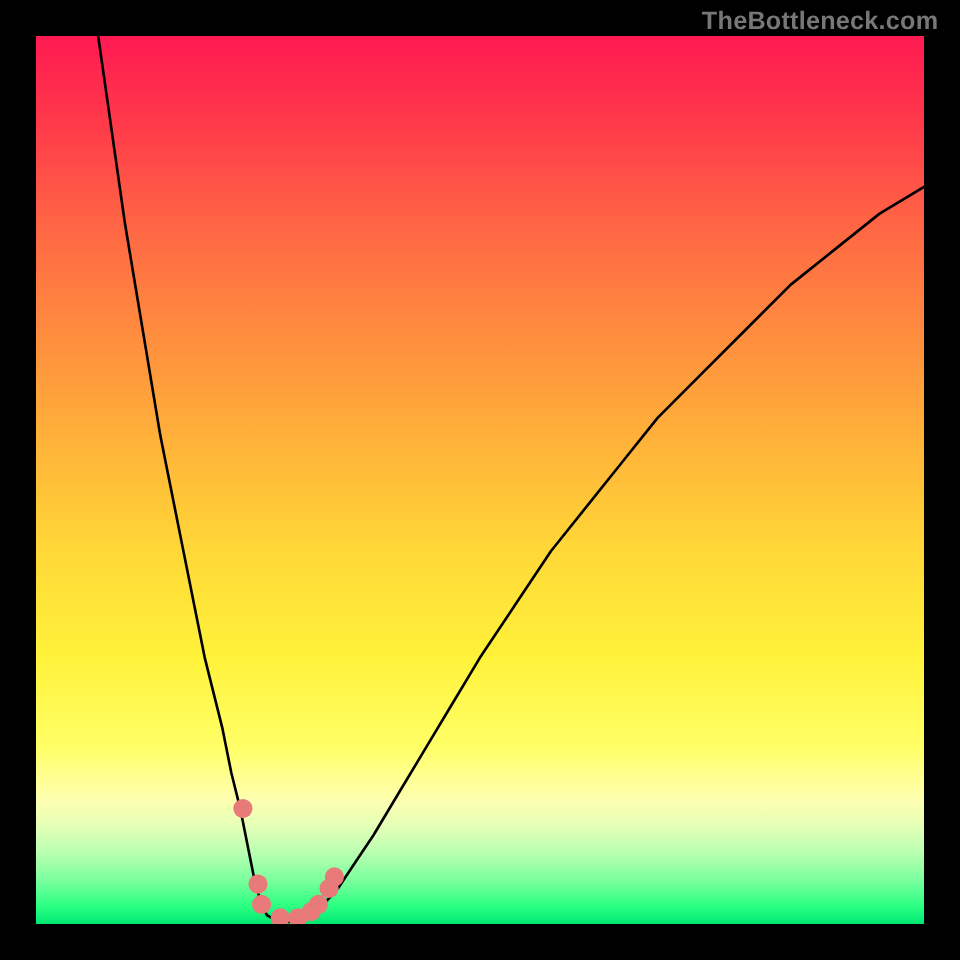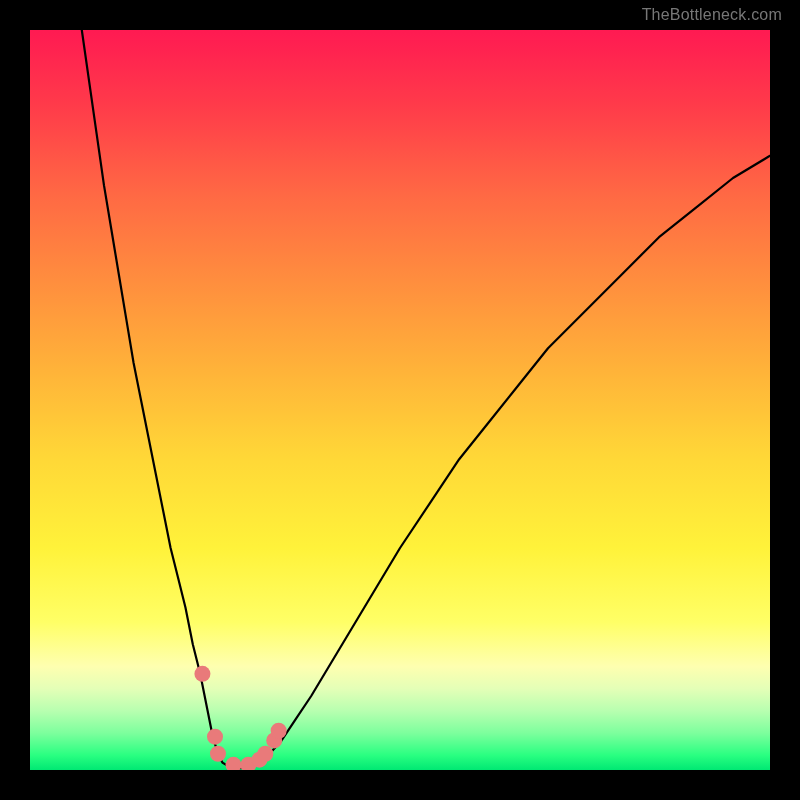--- a/index.html
+++ b/index.html
@@ -40,23 +40,23 @@
       #7dff9d 95%,
       #2aff81 98%,
       #00e873 100%
     );
   }
   .watermark {
     position: absolute;
     top: 6px;
     right: 18px;
     color: #777;
-    font-size: 16px;
+    font-size: 21px;
     letter-spacing: 0.2px;
-    font-weight: 400;
+    font-weight: 700;
     text-align: right;
   }
   svg.curve {
     position: absolute;
     left: 0;
     top: 0;
     width: 740px;
     height: 740px;
   }
 </style>

